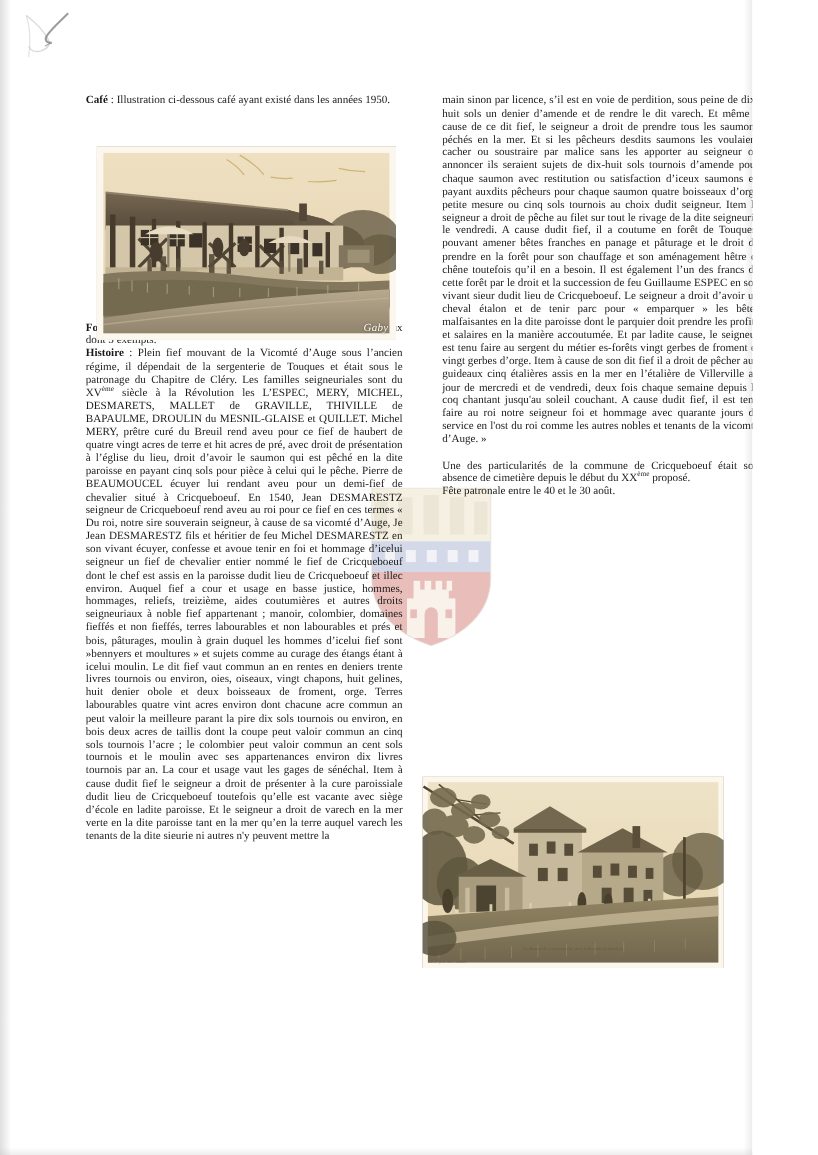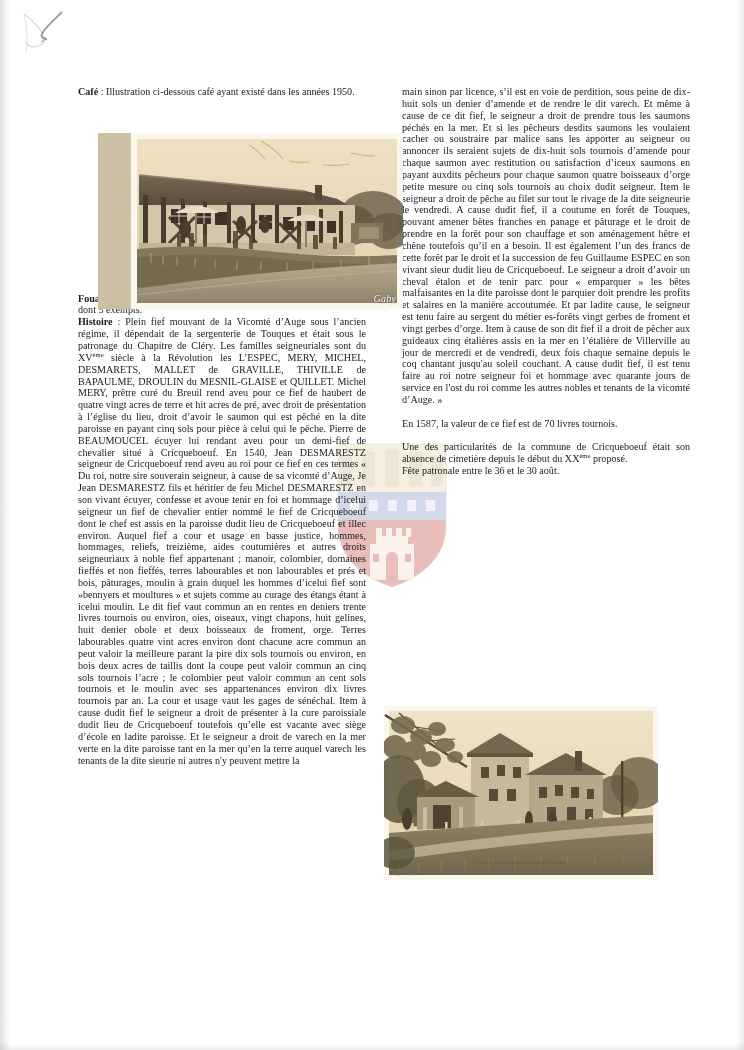--- a/index.html
+++ b/index.html
@@ -2,21 +2,21 @@
 <html><head>
 <meta charset="utf-8">
 <style>
   html, body {
     margin: 0;
     padding: 0;
     background: #ffffff;
   }
   .page {
     position: relative;
-    width: 744px;
+    width: 684px;
     height: 1050px;
     background: #ffffff;
     overflow: hidden;
     font-family: "Liberation Serif", "DejaVu Serif", serif;
     color: #1a1a1a;
     text-decoration: underline;
   }
 
   
   .scan-edge-left {
@@ -90,25 +90,24 @@
 
   
   .photo {
     position: absolute;
     overflow: hidden;
     background: #cbbfa4;
   }
   .photo svg { display: block; }
 
   .photo-cafe {
-    left: 98px;
+    left: 88px;
     top: 133px;
     width: 272px;
     height: 176px;
-    padding-left: 33px;
   }
   .photo-manoir {
     left: 384px;
     top: 706px;
     width: 274px;
     height: 174px;
   }
 
   .photo-credit {
     position: absolute;
@@ -216,26 +215,25 @@
 
     <p><span class="lead">Fouages</span><span> : En 1389, il y avait 35 feux dont 2 francs et en 1497, 26 feux dont 5 exempts.</span></p>
 
     <p><span class="lead">Histoire</span><span> : Plein fief mouvant de la Vicomté d’Auge sous l’ancien régime, il dépendait de la sergenterie de Touques et était sous le patronage du Chapitre de Cléry. Les familles seigneuriales sont du XV</span><sup class="ord">ème</sup><span> siècle à la Révolution les L’ESPEC, MERY, MICHEL, DESMARETS, MALLET de GRAVILLE, THIVILLE de BAPAULME, DROULIN du MESNIL-GLAISE et QUILLET. Michel MERY, prêtre curé du Breuil rend aveu pour ce fief de haubert de quatre vingt acres de terre et hit acres de pré, avec droit de présentation à l’église du lieu, droit d’avoir le saumon qui est pêché en la dite paroisse en payant cinq sols pour pièce à celui qui le pêche. Pierre de BEAUMOUCEL écuyer lui rendant aveu pour un demi-fief de chevalier situé à Cricqueboeuf. En 1540, Jean DESMARESTZ seigneur de Cricqueboeuf rend aveu au roi pour ce fief en ces termes « Du roi, notre sire souverain seigneur, à cause de sa vicomté d’Auge, Je Jean DESMARESTZ fils et héritier de feu Michel DESMARESTZ en son vivant écuyer, confesse et avoue tenir en foi et hommage d’icelui seigneur un fief de chevalier entier nommé le fief de Cricqueboeuf dont le chef est assis en la paroisse dudit lieu de Cricqueboeuf et illec environ. Auquel fief a cour et usage en basse justice, hommes, hommages, reliefs, treizième, aides coutumières et autres droits seigneuriaux à noble fief appartenant ; manoir, colombier, domaines fieffés et non fieffés, terres labourables et non labourables et prés et bois, pâturages, moulin à grain duquel les hommes d’icelui fief sont »bennyers et moultures » et sujets comme au curage des étangs étant à icelui moulin. Le dit fief vaut commun an en rentes en deniers trente livres tournois ou environ, oies, oiseaux, vingt chapons, huit gelines, huit denier obole et deux boisseaux de froment, orge. Terres labourables quatre vint acres environ dont chacune acre commun an peut valoir la meilleure parant la pire dix sols tournois ou environ, en bois deux acres de taillis dont la coupe peut valoir commun an cinq sols tournois l’acre ; le colombier peut valoir commun an cent sols tournois et le moulin avec ses appartenances environ dix livres tournois par an. La cour et usage vaut les gages de sénéchal. Item à cause dudit fief le seigneur a droit de présenter à la cure paroissiale dudit lieu de Cricqueboeuf toutefois qu’elle est vacante avec siège d’école en ladite paroisse. Et le seigneur a droit de varech en la mer verte en la dite paroisse tant en la mer qu’en la terre auquel varech les tenants de la dite sieurie ni autres n'y peuvent mettre la</span></p>
   </div>
 
   <div class="col col-right">
 
     <p class="spaced">main sinon par licence, s’il est en voie de perdition, sous peine de dix-huit sols un denier d’amende et de rendre le dit varech. Et même à cause de ce dit fief, le seigneur a droit de prendre tous les saumons péchés en la mer. Et si les pêcheurs desdits saumons les voulaient cacher ou soustraire par malice sans les apporter au seigneur ou annoncer ils seraient sujets de dix-huit sols tournois d’amende pour chaque saumon avec restitution ou satisfaction d’iceux saumons en payant auxdits pêcheurs pour chaque saumon quatre boisseaux d’orge petite mesure ou cinq sols tournois au choix dudit seigneur. Item le seigneur a droit de pêche au filet sur tout le rivage de la dite seigneurie le vendredi. A cause dudit fief, il a coutume en forêt de Touques, pouvant amener bêtes franches en panage et pâturage et le droit de prendre en la forêt pour son chauffage et son aménagement hêtre et chêne toutefois qu’il en a besoin. Il est également l’un des francs de cette forêt par le droit et la succession de feu Guillaume ESPEC en son vivant sieur dudit lieu de Cricqueboeuf. Le seigneur a droit d’avoir un cheval étalon et de tenir parc pour « emparquer » les bêtes malfaisantes en la dite paroisse dont le parquier doit prendre les profits et salaires en la manière accoutumée. Et par ladite cause, le seigneur est tenu faire au sergent du métier es-forêts vingt gerbes de froment et vingt gerbes d’orge. Item à cause de son dit fief il a droit de pêcher aux guideaux cinq étalières assis en la mer en l’étalière de Villerville au jour de mercredi et de vendredi, deux fois chaque semaine depuis le coq chantant jusqu'au soleil couchant. A cause dudit fief, il est tenu faire au roi notre seigneur foi et hommage avec quarante jours de service en l'ost du roi comme les autres nobles et tenants de la vicomté d’Auge. »</p>
 
-    <p class="spaced">En 1587, la valeur de ce fief est de 70 livres tournois.</p>
 
 
     <p><span>Une des particularités de la commune de Cricqueboeuf était son absence de cimetière depuis le début du XX</span><sup class="ord">ème</sup><span> proposé.</span></p>
 
-    <p>Fête patronale entre le 36 et le 30 août.</p>
+    <p>Fête patronale entre le 40 et le 30 août.</p>
 
   </div>
 
   <div class="photo photo-cafe">
     <svg viewBox="0 0 272 176" width="272" height="176" preserveAspectRatio="none">
       <defs>
         <linearGradient id="skyCafe" x1="0" y1="0" x2="0" y2="1">
           <stop offset="0%" stop-color="#f5ead0"></stop>
           <stop offset="60%" stop-color="#efe1c4"></stop>
           <stop offset="100%" stop-color="#e6d7b8"></stop>

